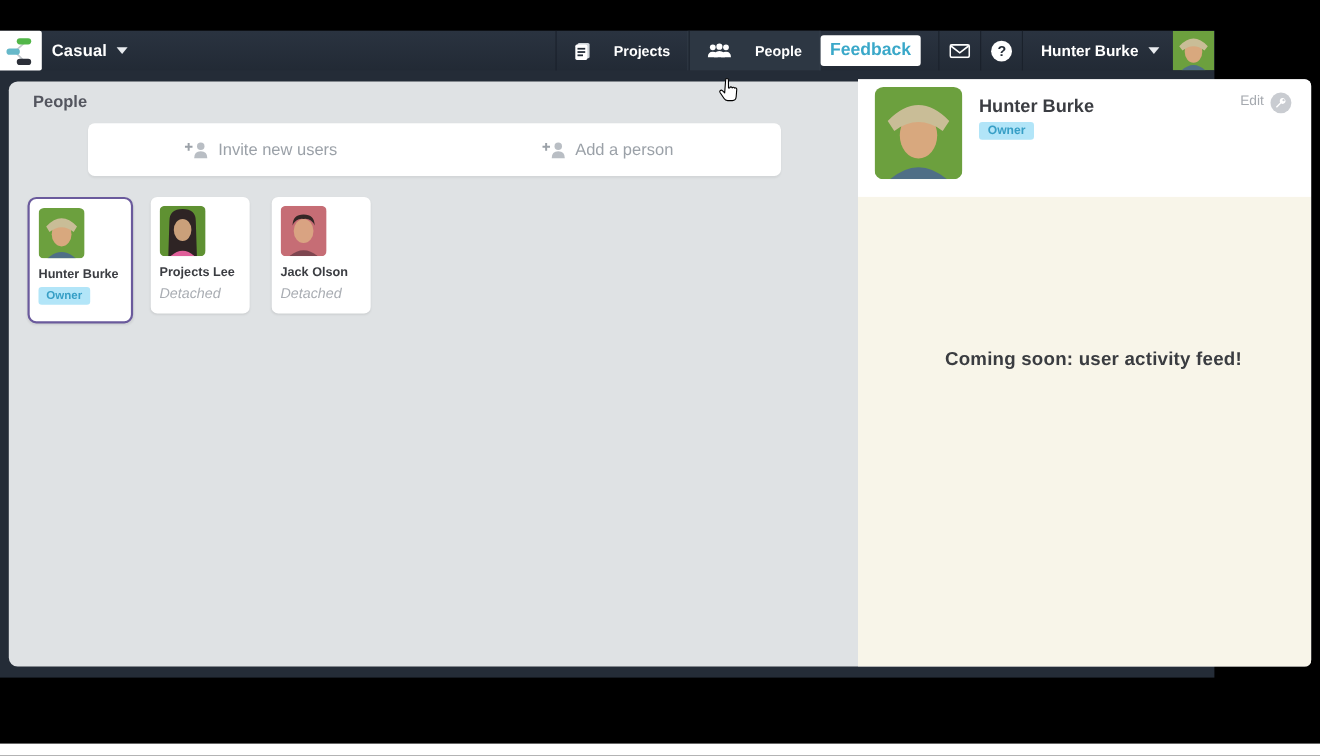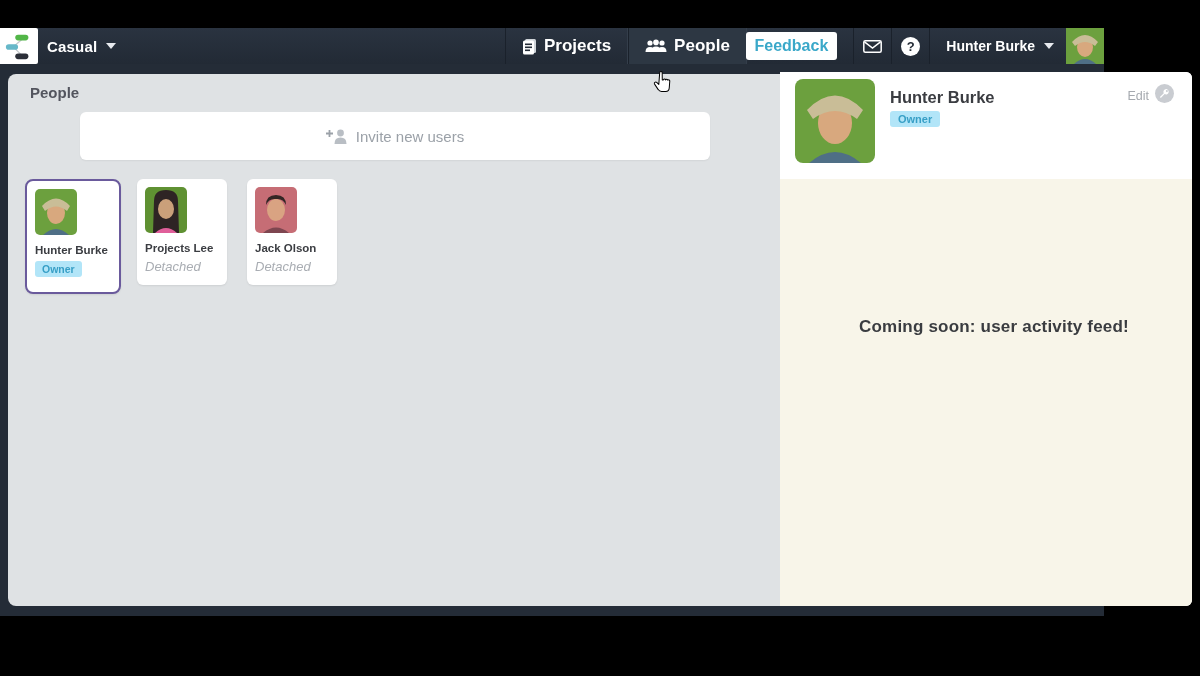--- a/index.html
+++ b/index.html
@@ -14,22 +14,22 @@
   
   .header { position:absolute; left:0; top:0; width:100%; height:36px;
     background:linear-gradient(#2a3340,#222a35); }
   .logo { position:absolute; left:0; top:0; width:38px; height:36px; background:#fff;
     border-radius:0 2px 2px 0; display:flex; align-items:center; justify-content:center; }
   .app-name { position:absolute; left:47px; top:0; height:36px; display:flex; align-items:center;
     color:#fff; font-size:15px; font-weight:bold; letter-spacing:.2px; }
   .caret { width:0; height:0; border-left:5px solid transparent; border-right:5px solid transparent;
     border-top:6px solid #e8ebef; margin-left:9px; display:inline-block; }
   .tabs { position:absolute; left:505px; top:0; height:36px; display:flex; }
-  .tab { height:36px; padding:0 16px; display:flex; align-items:center; gap:7px;
-    color:#fff; font-size:17px; font-weight:bold; border-left:1px solid #1a212b;
+  .tab { height:36px; padding:0 16px; display:flex; align-items:center; gap:21px;
+    color:#fff; font-size:13px; font-weight:bold; border-left:1px solid #1a212b;
     border-right:1px solid #343e4b; cursor:pointer; }
   .tab.active { background:#2d3743; }
   .hdr-right { position:absolute; right:0; top:0; height:36px; display:flex; align-items:center; }
   .feedback-btn { background:#fff; color:var(--accent-teal,#3aa8c9); font-weight:bold;
     font-size:16px; border:none; border-radius:3px; padding:5px 9px; margin-right:16px; cursor:pointer; }
   .hdr-icon { width:38px; height:36px; display:flex; align-items:center; justify-content:center;
     border-left:1px solid #1a212b; cursor:pointer; }
   .help-circle { width:19px; height:19px; border-radius:50%; background:#fff; color:#232b36;
     font-size:13px; font-weight:bold; display:flex; align-items:center; justify-content:center; }
   .user-menu { display:flex; align-items:center; color:#fff; font-size:14px; font-weight:bold;
@@ -63,21 +63,21 @@
   .profile-panel { position:absolute; left:780px; top:44px; width:412px; height:534px;
     background:#fff; border-radius:0 6px 6px 0; overflow:hidden; }
   .profile-header { position:relative; height:107px; background:#fff; }
   .profile-avatar { position:absolute; left:15px; top:7px; width:80px; height:84px;
     border-radius:8px; overflow:hidden; }
   .profile-name { position:absolute; left:110px; top:16px; font-size:16.5px; font-weight:bold;
     color:var(--dark-text,#3b3d42); }
   .profile-badge { position:absolute; left:110px; top:39px; background:var(--badge-bg,#b2e5f8);
     color:var(--badge-text,#379fc6); font-size:11px; font-weight:bold; padding:2px 8px;
     border-radius:3px; }
-  .edit-link { position:absolute; right:18px; top:12px; display:flex; align-items:flex-end; gap:6px;
+  .edit-link { position:absolute; right:18px; top:12px; display:flex; align-items:flex-start; gap:6px;
     color:#a5a9af; font-size:12.5px; cursor:pointer; }
   .edit-circle { width:19px; height:19px; border-radius:50%; background:#c9ccd1;
     display:flex; align-items:center; justify-content:center; }
   .activity-feed { position:absolute; left:0; top:107px; right:0; bottom:0;
     background:var(--panel-cream,#f8f5e9);padding-left:16px; }
   .activity-msg { margin-top:138px; text-align:center; font-size:17px; font-weight:bold;
     color:#3a3c40; letter-spacing:.2px; }
 
   
   .top-bar { position:absolute; left:0; top:0; width:1200px; height:44px; background:#000; }
@@ -167,20 +167,28 @@
 
       <div class="invite-bar">
         <button class="invite-action">
           <svg width="22" height="15" viewBox="0 0 22 15">
             <path d="M3.5 1 V8 M0 4.5 H7" stroke="#9ba1a8" stroke-width="1.8"></path>
             <circle cx="14.5" cy="4" r="3.4" fill="#b9bec4"></circle>
             <path d="M8.5 15 Q8.5 8.6 14.5 8.6 Q20.5 8.6 20.5 15 Z" fill="#b9bec4"></path>
           </svg>
           <span>Invite new users</span>
         </button>
+        <button class="invite-action">
+          <svg width="22" height="15" viewBox="0 0 22 15">
+            <path d="M3.5 1 V8 M0 4.5 H7" stroke="#9ba1a8" stroke-width="1.8"></path>
+            <circle cx="14.5" cy="4" r="3.4" fill="#b9bec4"></circle>
+            <path d="M8.5 15 Q8.5 8.6 14.5 8.6 Q20.5 8.6 20.5 15 Z" fill="#b9bec4"></path>
+          </svg>
+          <span>Add a person</span>
+        </button>
       </div>
 
       <div class="cards">
 
         <div class="person-card selected">
           <div class="card-avatar">
             <svg width="42" height="46" viewBox="0 0 42 46">
               <rect width="42" height="46" fill="#6ca03e"></rect>
               <path d="M8 46 Q21 34 34 46 Z" fill="#4f6f86"></path>
               <ellipse cx="21" cy="24" rx="9" ry="11" fill="#d8a87e"></ellipse>

